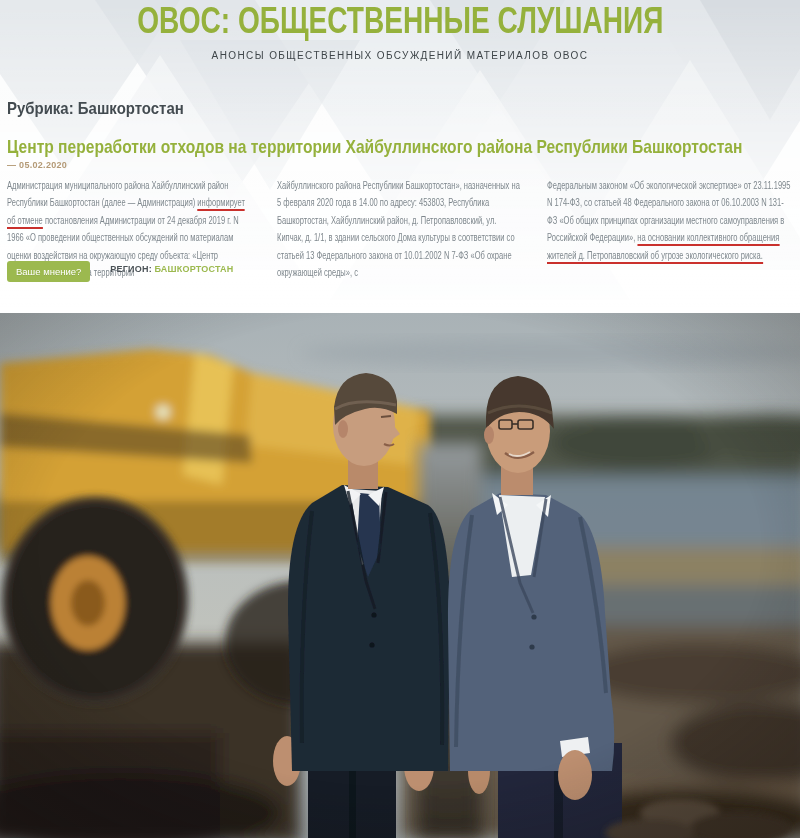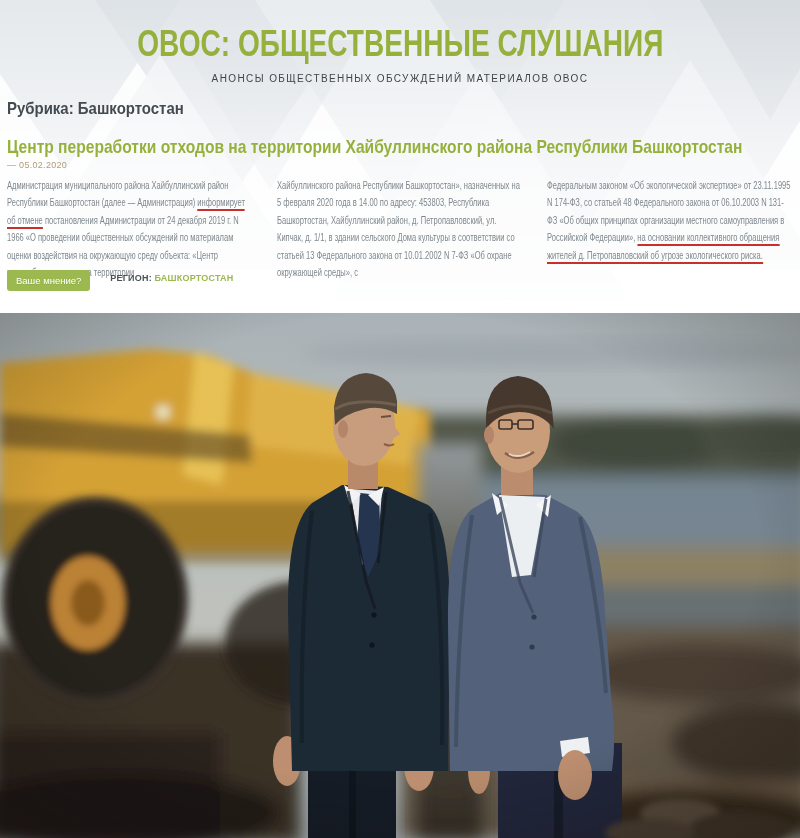--- a/index.html
+++ b/index.html
@@ -20,40 +20,40 @@
   .t6  { left:20px;  top:55px; width:280px; height:215px; background:#f0f2f4; opacity:.9; clip-path:polygon(50% 0,100% 100%,0 100%); }
   .t7  { left:330px; top:70px; width:300px; height:230px; background:#eef1f3; opacity:.9; clip-path:polygon(50% 0,100% 100%,0 100%); }
   .t8  { right:-40px; top:0; width:140px; height:120px; background:#d4dade; opacity:.8; clip-path:polygon(0 0,100% 0,50% 100%); }
   .t9  { left:560px; top:60px; width:260px; height:210px; background:#eceff1; clip-path:polygon(50% 0,100% 100%,0 100%); }
   .t10 { left:180px; top:40px; width:180px; height:150px; background:#d9dee2; opacity:.6; clip-path:polygon(0 0,100% 0,50% 100%); }
   .top::after { content:""; position:absolute; inset:0; z-index:1; pointer-events:none;
     background:linear-gradient(180deg, rgba(255,255,255,0) 0%, rgba(255,255,255,.35) 30%, rgba(255,255,255,.72) 60%, rgba(255,255,255,.9) 100%); }
   .top-content { position:absolute; inset:0; z-index:2; }
 
   
-  .hero { text-align:center;margin-top:23px; }
+  .hero { text-align:center; }
   .hero-title { display:inline-block; font-size:36px; font-weight:700; color:#95b13c; letter-spacing:0;
     transform:scaleX(.78); transform-origin:50% 50%; white-space:nowrap; }
   .hero-sub { margin-top:8px; font-size:10px; font-weight:400; color:#3e4549; letter-spacing:1.4px; }
 
   
   .rubric { position:absolute; left:7px; top:99px; font-size:17px; font-weight:600; color:#434b50;
     transform:scaleX(.88); transform-origin:0 50%; white-space:nowrap; }
   .art-title { position:absolute; left:7px; top:136px; font-size:19px; font-weight:700; color:#95b13c;
     transform:scaleX(.82); transform-origin:0 50%; white-space:nowrap; }
-  .art-date { position:absolute; left:7px; top:160px; font-size:9px; font-weight:400; color:#b49a76; letter-spacing:.3px; }
+  .art-date { position:absolute; left:7px; top:160px; font-size:9px; font-weight:700; color:#b49a76; letter-spacing:.3px; }
 
   
   .col { position:absolute; top:177px; width:340px; font-size:10.5px; line-height:17.4px; color:#7e878d;
     transform:scaleX(.718); transform-origin:0 0; }
   .col-1 { left:7px; } .col-2 { left:277px; } .col-3 { left:547px; }
   .red-underline { border-bottom:2px solid #c9302c; padding-bottom:1px; }
 
   
-  .meta-row { position:absolute; left:7px; top:270px; display:flex; align-items:flex-start; }
+  .meta-row { position:absolute; left:7px; top:261px; display:flex; align-items:flex-start; }
   .opinion-btn { display:inline-block; min-width:61px; padding:5px 9px 5px; background:#9cb94f; color:#fff;
     font-size:9.5px; font-family:inherit; border:0; border-radius:3px; cursor:pointer; white-space:nowrap;
     text-shadow:0 1px 0 rgba(0,0,0,.08); }
   .meta-block { margin-left:20px; padding-top:1px; }
   .meta-line { font-size:9px; font-weight:700; line-height:14px; color:#4b5257; letter-spacing:.2px; white-space:nowrap; }
   .meta-line a { color:#9cb94f; text-decoration:none; cursor:pointer; }
 
   
   .photo { position:absolute; left:0; top:313px; width:800px; height:525px; overflow:hidden; background:#a9b2b6; }
   .photo svg { display:block; }

